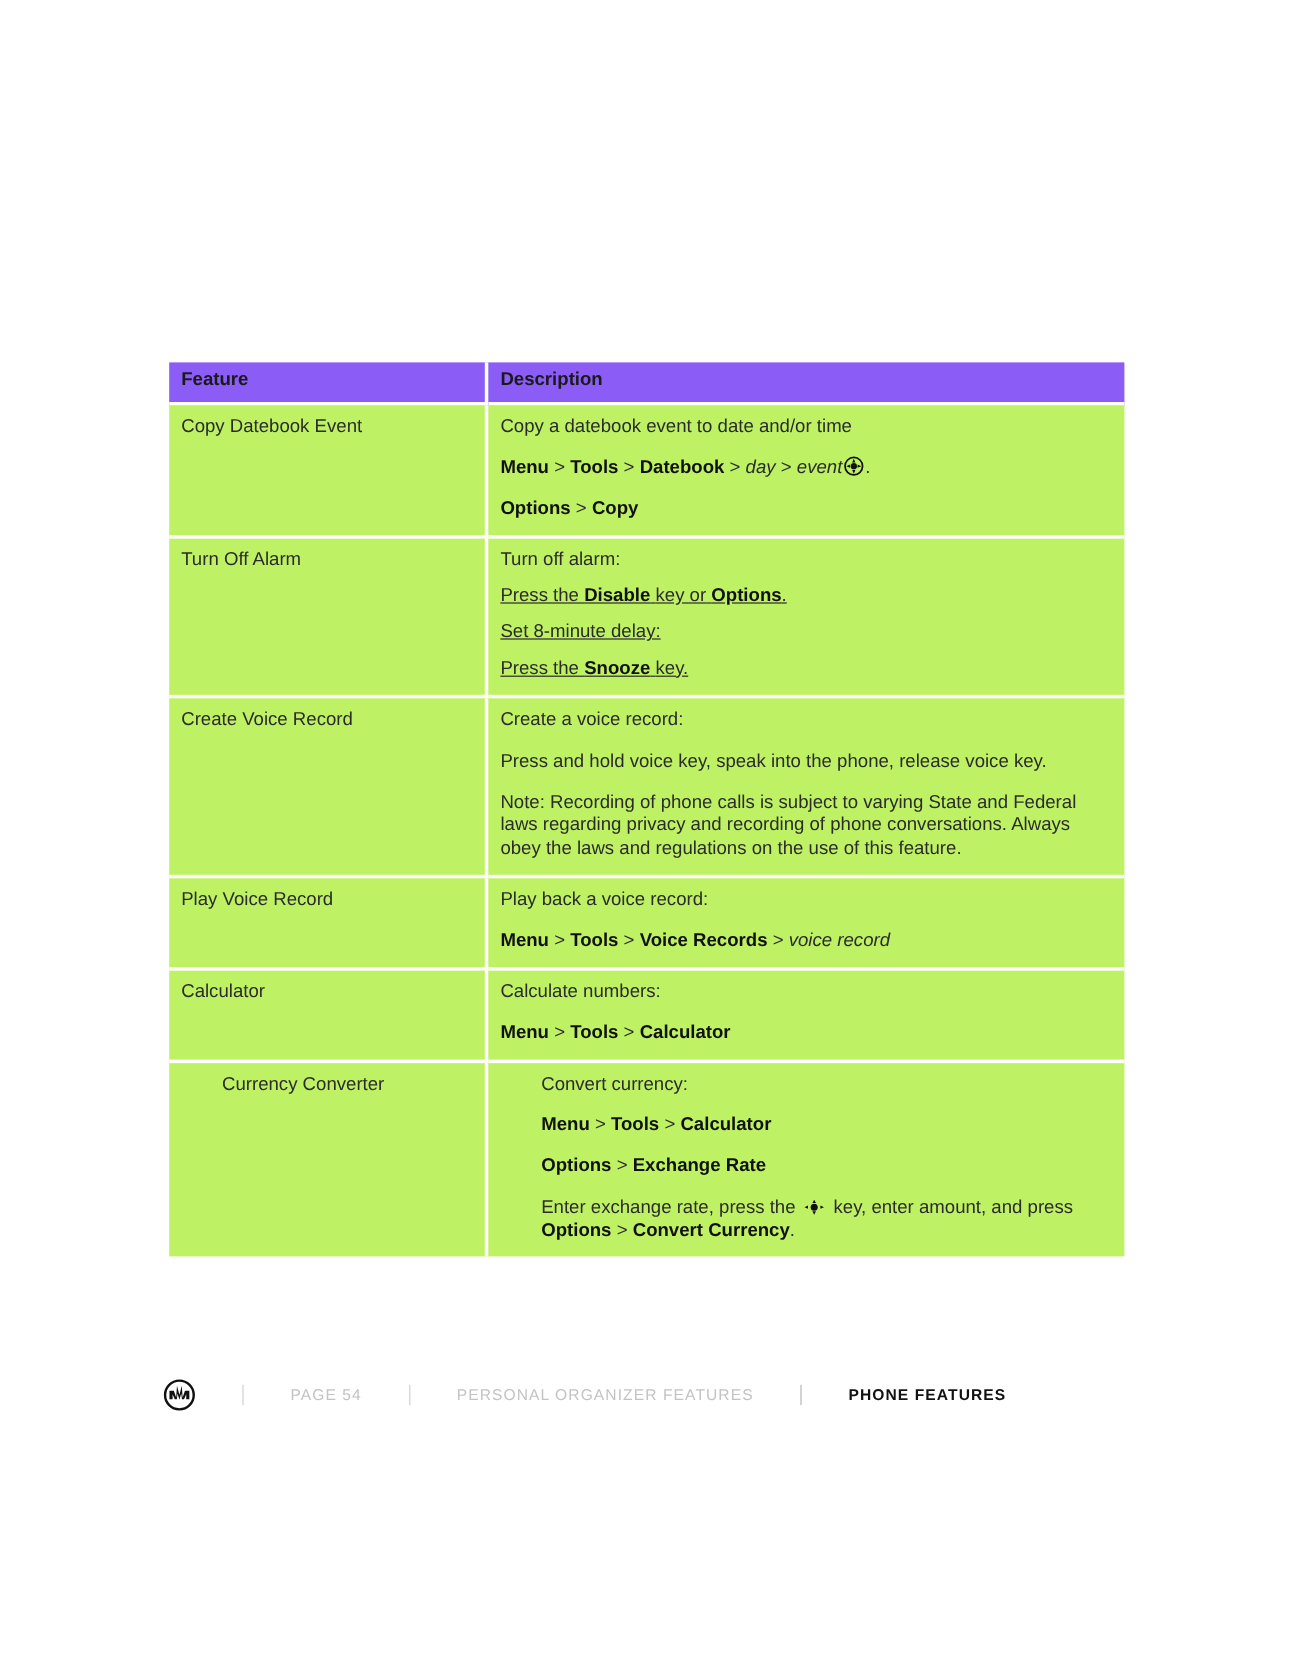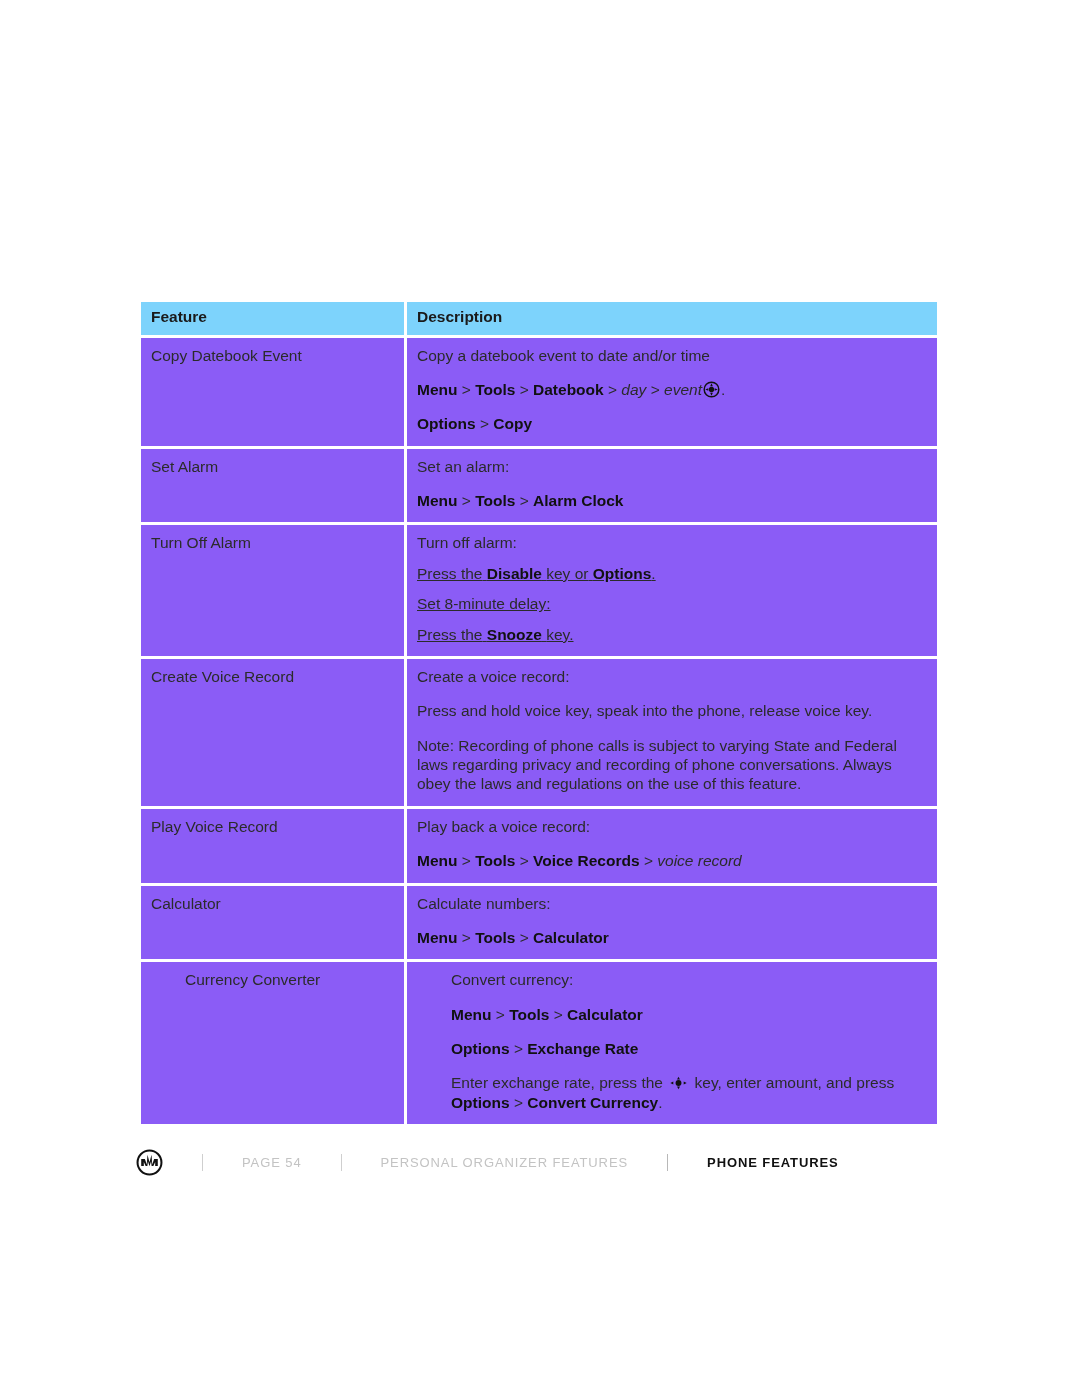--- a/index.html
+++ b/index.html
@@ -23,35 +23,35 @@
     top: 302px;
     width: 796px;
     border-collapse: separate;
     border-spacing: 0;
   }
 
   .doc-table col.c-feature { width: 266px; }
   .doc-table col.c-desc    { width: 530px; }
 
   .doc-table th {
-    background: #7dd3fc;
+    background: #8b5cf6;
     color: #1a1a1a;
     font-weight: bold;
     font-size: 15.5px;
     text-align: left;
     padding: 6px 10px 8px 10px;
     border-right: 3px solid #ffffff;
     border-bottom: 3px solid #ffffff;
     vertical-align: top;
     line-height: 1.2;
   }
   .doc-table th.last { border-right: none; }
 
   .doc-table td {
-    background: #8b5cf6;
+    background: #bef264;
     vertical-align: top;
     padding: 8px 10px 12px 10px;
     border-right: 3px solid #ffffff;
     border-bottom: 3px solid #ffffff;
     font-size: 15.5px;
     line-height: 1.25;
     color: #2b2b2b;
   }
   .doc-table td.last { border-right: none; }
   .doc-table tr.bottom td { border-bottom: none; padding-left: 44px; }
@@ -138,27 +138,20 @@
         <p class="line"><span>Copy a datebook event to date and/or time</span></p>
         <p class="line"><b>Menu</b> <span class="gt">&gt;</span> <b>Tools</b> <span class="gt">&gt;</span> <b>Datebook</b> <span class="gt">&gt;</span> <i>day</i> <span class="gt">&gt;</span> <i>event</i><span class="nav-key"><svg viewBox="0 0 20 20" width="17" height="17">
                 <circle cx="10" cy="10" r="8.6" fill="none" stroke="#111" stroke-width="1.7"></circle>
                 <circle cx="10" cy="10" r="3.1" fill="#111"></circle>
                 <path d="M10 2.6 L11.6 6.3 L8.4 6.3 Z M10 17.4 L8.4 13.7 L11.6 13.7 Z M2.6 10 L6.3 8.4 L6.3 11.6 Z M17.4 10 L13.7 11.6 L13.7 8.4 Z" fill="#111"></path>
               </svg></span><span>.</span></p>
         <p class="line"><b>Options</b> <span class="gt">&gt;</span> <b>Copy</b></p>
       </td>
     </tr>
 
-    <tr>
-      <td class="feature-cell">Set Alarm</td>
-      <td class="last">
-        <p class="line"><span>Set an alarm:</span></p>
-        <p class="line"><b>Menu</b> <span class="gt">&gt;</span> <b>Tools</b> <span class="gt">&gt;</span> <b>Alarm Clock</b></p>
-      </td>
-    </tr>
 
     <tr>
       <td class="feature-cell">Turn Off Alarm</td>
       <td class="last">
         <p class="line tight"><span>Turn off alarm:</span></p>
         <p class="line tight"><span>Press the</span> <b>Disable</b> <span>key or</span> <b>Options</b><span>.</span></p>
         <p class="line tight"><span>Set 8-minute delay:</span></p>
         <p class="line tight"><span>Press the</span> <b>Snooze</b> <span>key.</span></p>
       </td>
     </tr>

